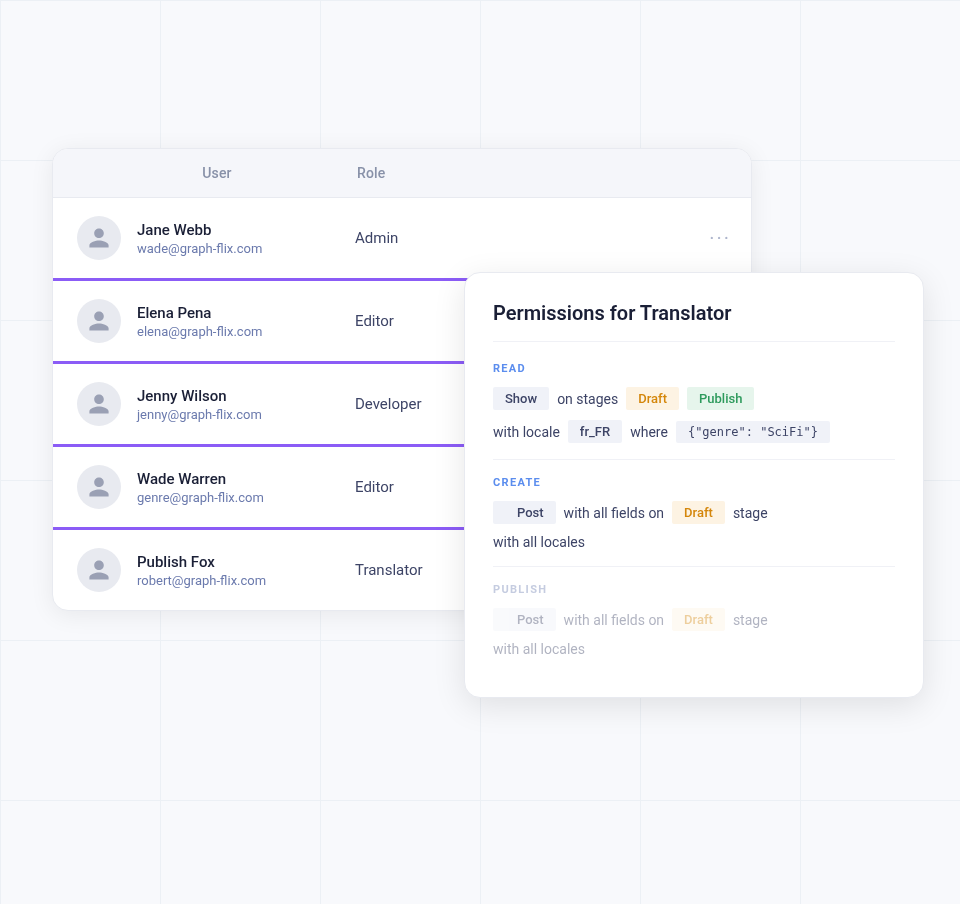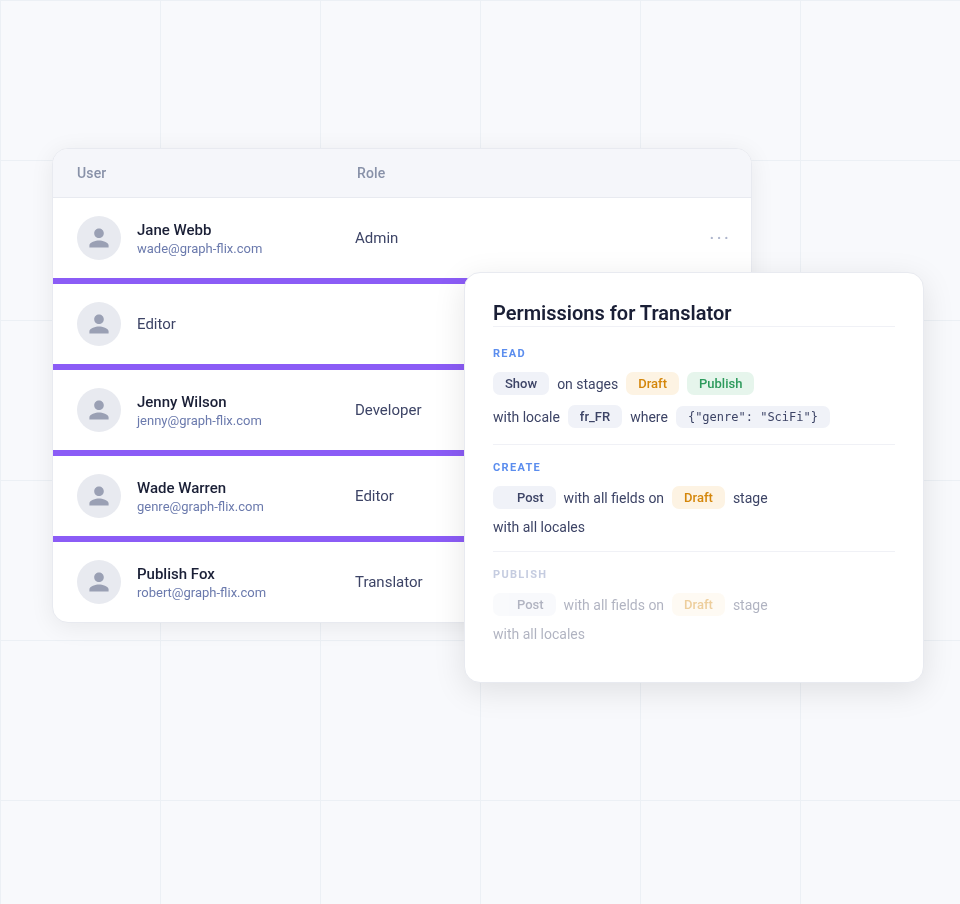--- a/index.html
+++ b/index.html
@@ -42,35 +42,36 @@
       background: #f5f6fa;
       border-bottom: 1px solid #e8eaf0;
     }
 
     .col-user {
       width: 280px;
       font-size: 14px;
       font-weight: 500;
       color: #8891a8;
       letter-spacing: 0.01em;
+      text-align: center;
     }
 
     .col-role {
       flex: 1;
       font-size: 14px;
       font-weight: 500;
       color: #8891a8;
       letter-spacing: 0.01em;
     }
 
     .table-row {
       display: flex;
       align-items: center;
       padding: 18px 24px;
-      border-bottom: 6px solid #8b5cf6;
+      border-bottom: 3px solid #8b5cf6;
       position: relative;
     }
 
     .table-row:last-child {
       border-bottom: none;
     }
 
     .avatar {
       width: 44px;
       height: 44px;
@@ -134,21 +135,21 @@
       box-shadow: 0 8px 32px rgba(0,0,0,0.10);
       padding: 28px 28px 24px 28px;
       overflow: hidden;
     }
 
     .perm-title {
       font-size: 20px;
       font-weight: 600;
       color: #1a1f36;
       margin-bottom: 20px;
-      padding-bottom: 1px;
+      padding-bottom: 16px;
       border-bottom: 1px solid #f0f1f6;
     }
 
     .perm-section-label {
       font-size: 11px;
       font-weight: 700;
       letter-spacing: 0.12em;
       margin-bottom: 12px;
       margin-top: 4px;
     }
@@ -173,21 +174,21 @@
 
     .perm-text {
       font-size: 14px;
       color: #3d4466;
     }
 
     .badge {
       display: inline-flex;
       align-items: center;
       padding: 4px 12px;
-      border-radius: 7px;
+      border-radius: 2px;
       font-size: 13px;
       font-weight: 500;
     }
 
     .badge-show {
       background: #f0f2f8;
       color: #3d4466;
     }
 
     .badge-post {
@@ -251,20 +252,24 @@
     </div>
     <div class="user-role">Admin</div>
     <div class="row-actions">···</div>
   </div>
 
   <div class="table-row">
     <div class="avatar">
       <svg viewBox="0 0 24 24" xmlns="http://www.w3.org/2000/svg">
         <path d="M12 12c2.7 0 4.8-2.1 4.8-4.8S14.7 2.4 12 2.4 7.2 4.5 7.2 7.2 9.3 12 12 12zm0 2.4c-3.2 0-9.6 1.6-9.6 4.8v2.4h19.2v-2.4c0-3.2-6.4-4.8-9.6-4.8z"></path>
       </svg>
+    </div>
+    <div class="user-info">
+      <div class="user-name">Elena Pena</div>
+      <div class="user-email">elena@graph-flix.com</div>
     </div>
     <div class="user-role">Editor</div>
   </div>
 
   <div class="table-row">
     <div class="avatar">
       <svg viewBox="0 0 24 24" xmlns="http://www.w3.org/2000/svg">
         <path d="M12 12c2.7 0 4.8-2.1 4.8-4.8S14.7 2.4 12 2.4 7.2 4.5 7.2 7.2 9.3 12 12 12zm0 2.4c-3.2 0-9.6 1.6-9.6 4.8v2.4h19.2v-2.4c0-3.2-6.4-4.8-9.6-4.8z"></path>
       </svg>
     </div>

